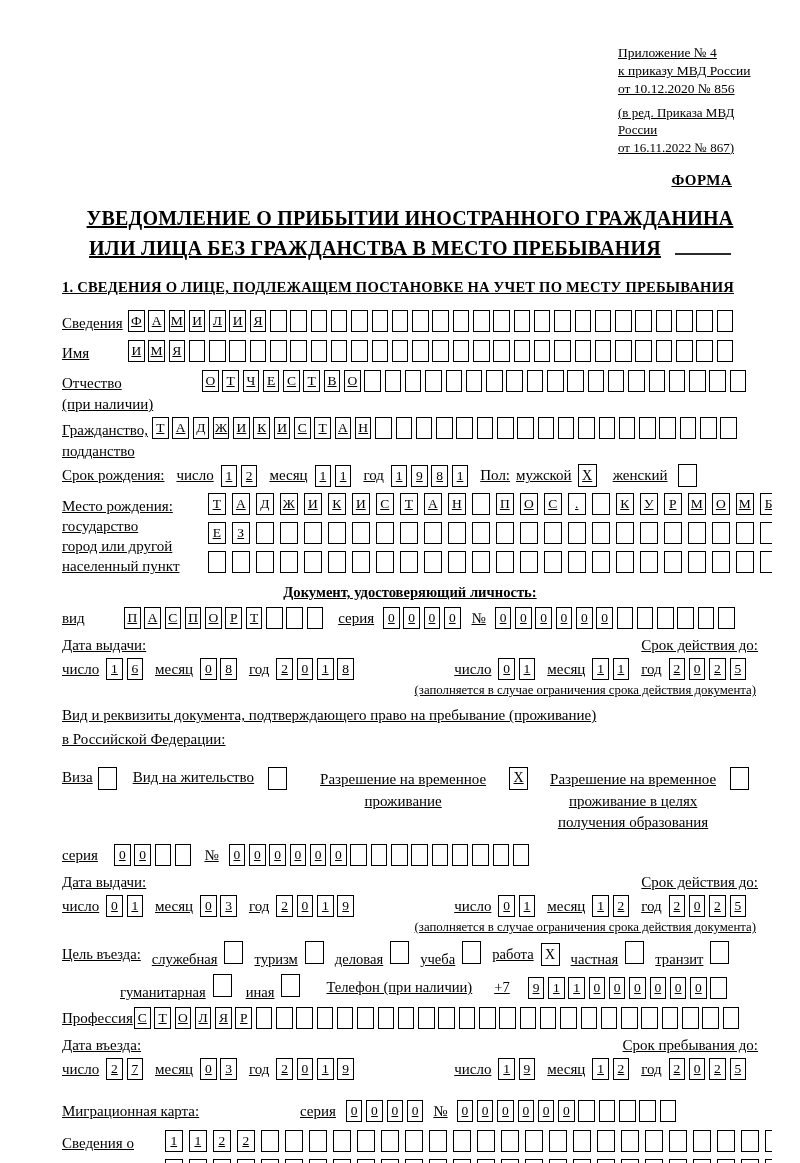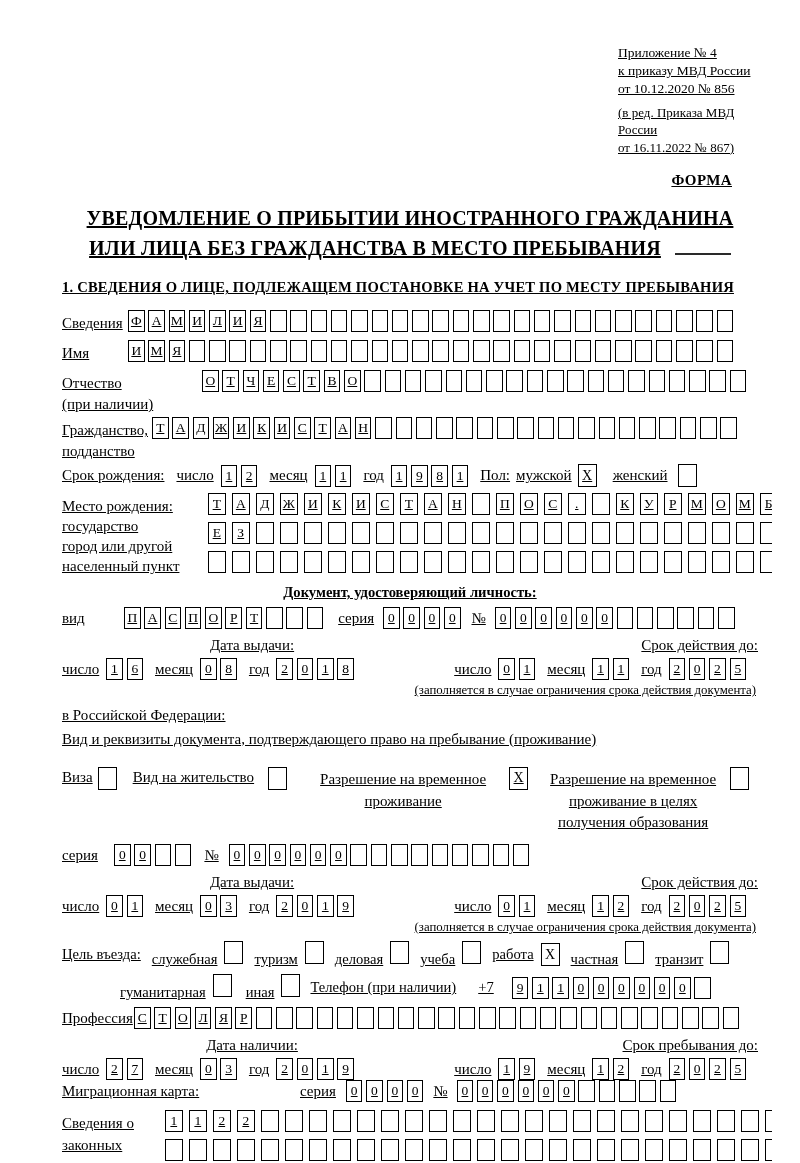--- a/index.html
+++ b/index.html
@@ -28,21 +28,21 @@
   .boxrow.wide { gap:6.5px; }
   .boxrow.wide .cell { width:17.5px; }
   .cbox { flex:none; width:19px; height:23px; border:1.7px solid #000; display:inline-flex; align-items:center; justify-content:center; font-size:14px; background:#fff; }
 
   .dgroup { display:inline-flex; align-items:center; }
   .dgroup .dl { margin:0 7px 0 0; }
   .dgroup .boxrow { margin-right:12px; }
   .daterow .dgroup:first-child { width:420px; }
 
   .dhead { display:flex; margin-top:8px; }
-  .dhead .dh1 { width:380px; text-align:center; }
+  .dhead .dh1 { width:380px; }
   .dhead .dh2 { flex:1; text-align:right; padding-left:50px; }
 
   .note-right { text-align:right; font-size:12.8px; margin-top:3px; padding-right:2px; }
 
   .center-bold { text-align:center; font-weight:bold; font-size:14.6px; margin-top:8px; }
 
   .opt { display:inline-flex; align-items:flex-start; }
   .optlabel.c { text-align:center; white-space:normal; line-height:1.45; }
 
   .stack > .boxrow { display:flex; }
@@ -421,22 +421,22 @@
           <span class="cell">2</span>
           <span class="cell">0</span>
           <span class="cell">2</span>
           <span class="cell">5</span>
         </span>
     </span>
   </div>
   <div class="note-right">(заполняется в случае ограничения срока действия документа)</div>
 
   <div style="margin-top:6px;line-height:1.55">
+    <div>Вид и реквизиты документа, подтверждающего право на пребывание (проживание)</div>
     <div>в Российской Федерации:</div>
-    <div>Вид и реквизиты документа, подтверждающего право на пребывание (проживание)</div>
   </div>
 
   <div class="frow" style="margin-top:16px">
     <span class="opt">
       <span style="margin-right:5px;padding-top:2px">Виза</span>
       <span class="cbox"></span>
     </span>
     <span class="opt" style="margin-left:16px">
       <span style="margin-right:14px;padding-top:2px">Вид на жительство</span>
       <span class="cbox"></span>
@@ -532,21 +532,21 @@
     <span><span>деловая</span><span class="cbox"></span></span>
     <span><span>учеба</span><span class="cbox"></span></span>
     <span><span>работа</span><span class="cbox">X</span></span>
     <span><span>частная</span><span class="cbox"></span></span>
     <span><span>транзит</span><span class="cbox"></span></span>
   </div>
 
   <div class="frow vcenter purpose-row phone-row" style="margin-top:6px;margin-left:58px">
     <span><span>гуманитарная</span><span class="cbox"></span></span>
     <span style="margin-left:14px"><span>иная</span><span class="cbox"></span></span>
-    <span style="margin-left:10px">Телефон (при наличии)</span>
+    <span style="margin-left:26px">Телефон (при наличии)</span>
     <span style="margin-left:22px;margin-right:7px">+7</span>
     <span class="boxrow">
         <span class="cell">9</span>
         <span class="cell">1</span>
         <span class="cell">1</span>
         <span class="cell">0</span>
         <span class="cell">0</span>
         <span class="cell">0</span>
         <span class="cell">0</span>
         <span class="cell">0</span>
@@ -585,21 +585,21 @@
         <span class="cell"></span>
         <span class="cell"></span>
         <span class="cell"></span>
         <span class="cell"></span>
         <span class="cell"></span>
         <span class="cell"></span>
       </span>
   </div>
 
   <div class="dhead">
-    <div class="dh1">Дата наличии:</div>
+    <div class="dh1">Дата въезда:</div>
     <div class="dh2">Срок пребывания до:</div>
   </div>
   <div class="frow vcenter daterow" style="margin-top:4px">
     <span class="dgroup">
       <span class="dl">число</span>
       <span class="boxrow">
           <span class="cell">2</span>
           <span class="cell">7</span>
         </span>
       <span class="dl">месяц</span>
@@ -629,21 +629,21 @@
       <span class="dl">год</span>
       <span class="boxrow">
           <span class="cell">2</span>
           <span class="cell">0</span>
           <span class="cell">2</span>
           <span class="cell">5</span>
         </span>
     </span>
   </div>
 
-  <div class="frow vcenter" style="margin-top:0">
+  <div class="frow vcenter" style="margin-top:20px">
     <span style="width:186px">Миграционная карта:</span>
     <span style="margin-right:10px;margin-left:52px">серия</span>
     <span class="boxrow">
         <span class="cell">0</span>
         <span class="cell">0</span>
         <span class="cell">0</span>
         <span class="cell">0</span>
       </span>
     <span style="margin:0 9px 0 10px">№</span>
     <span class="boxrow">

